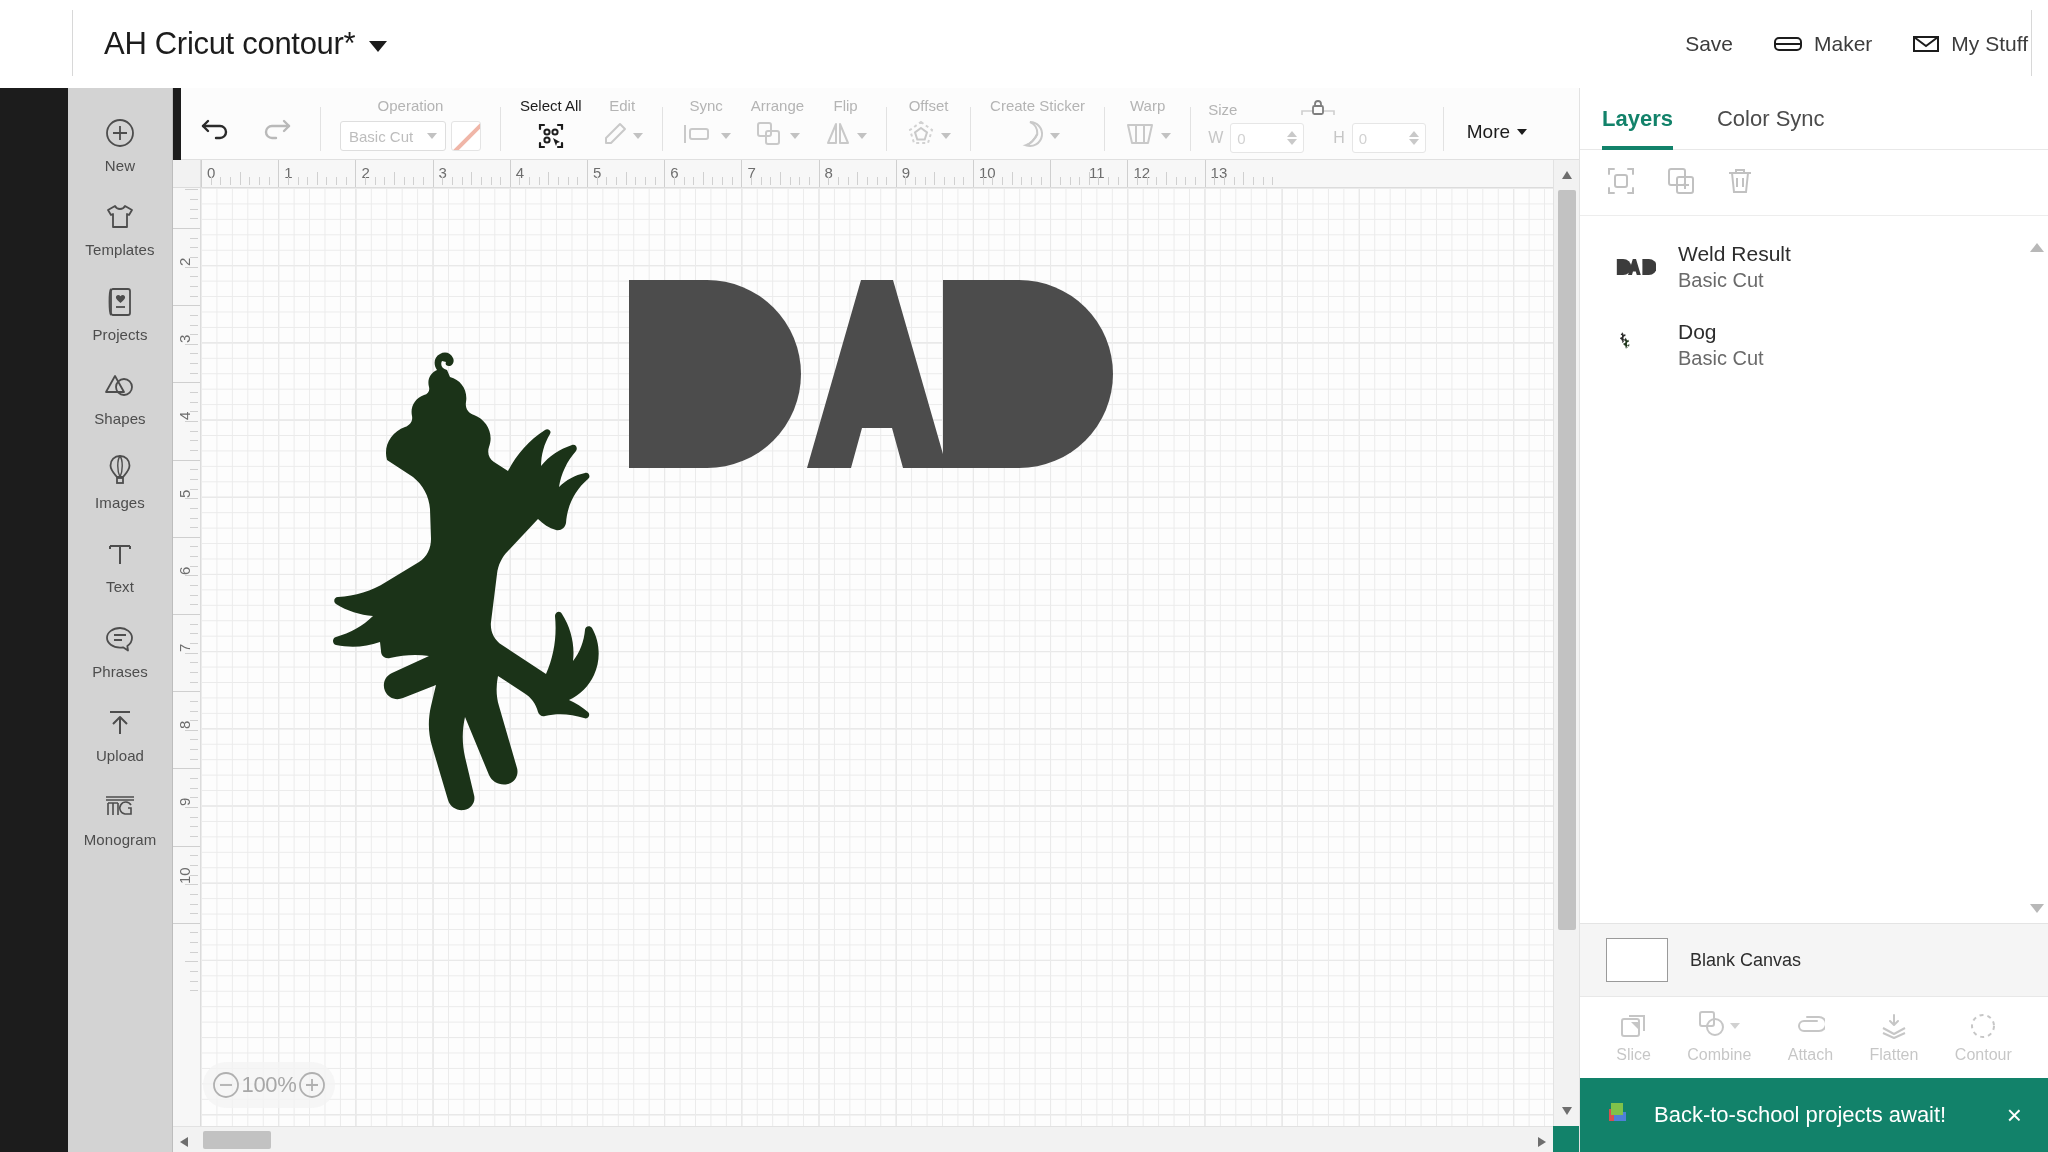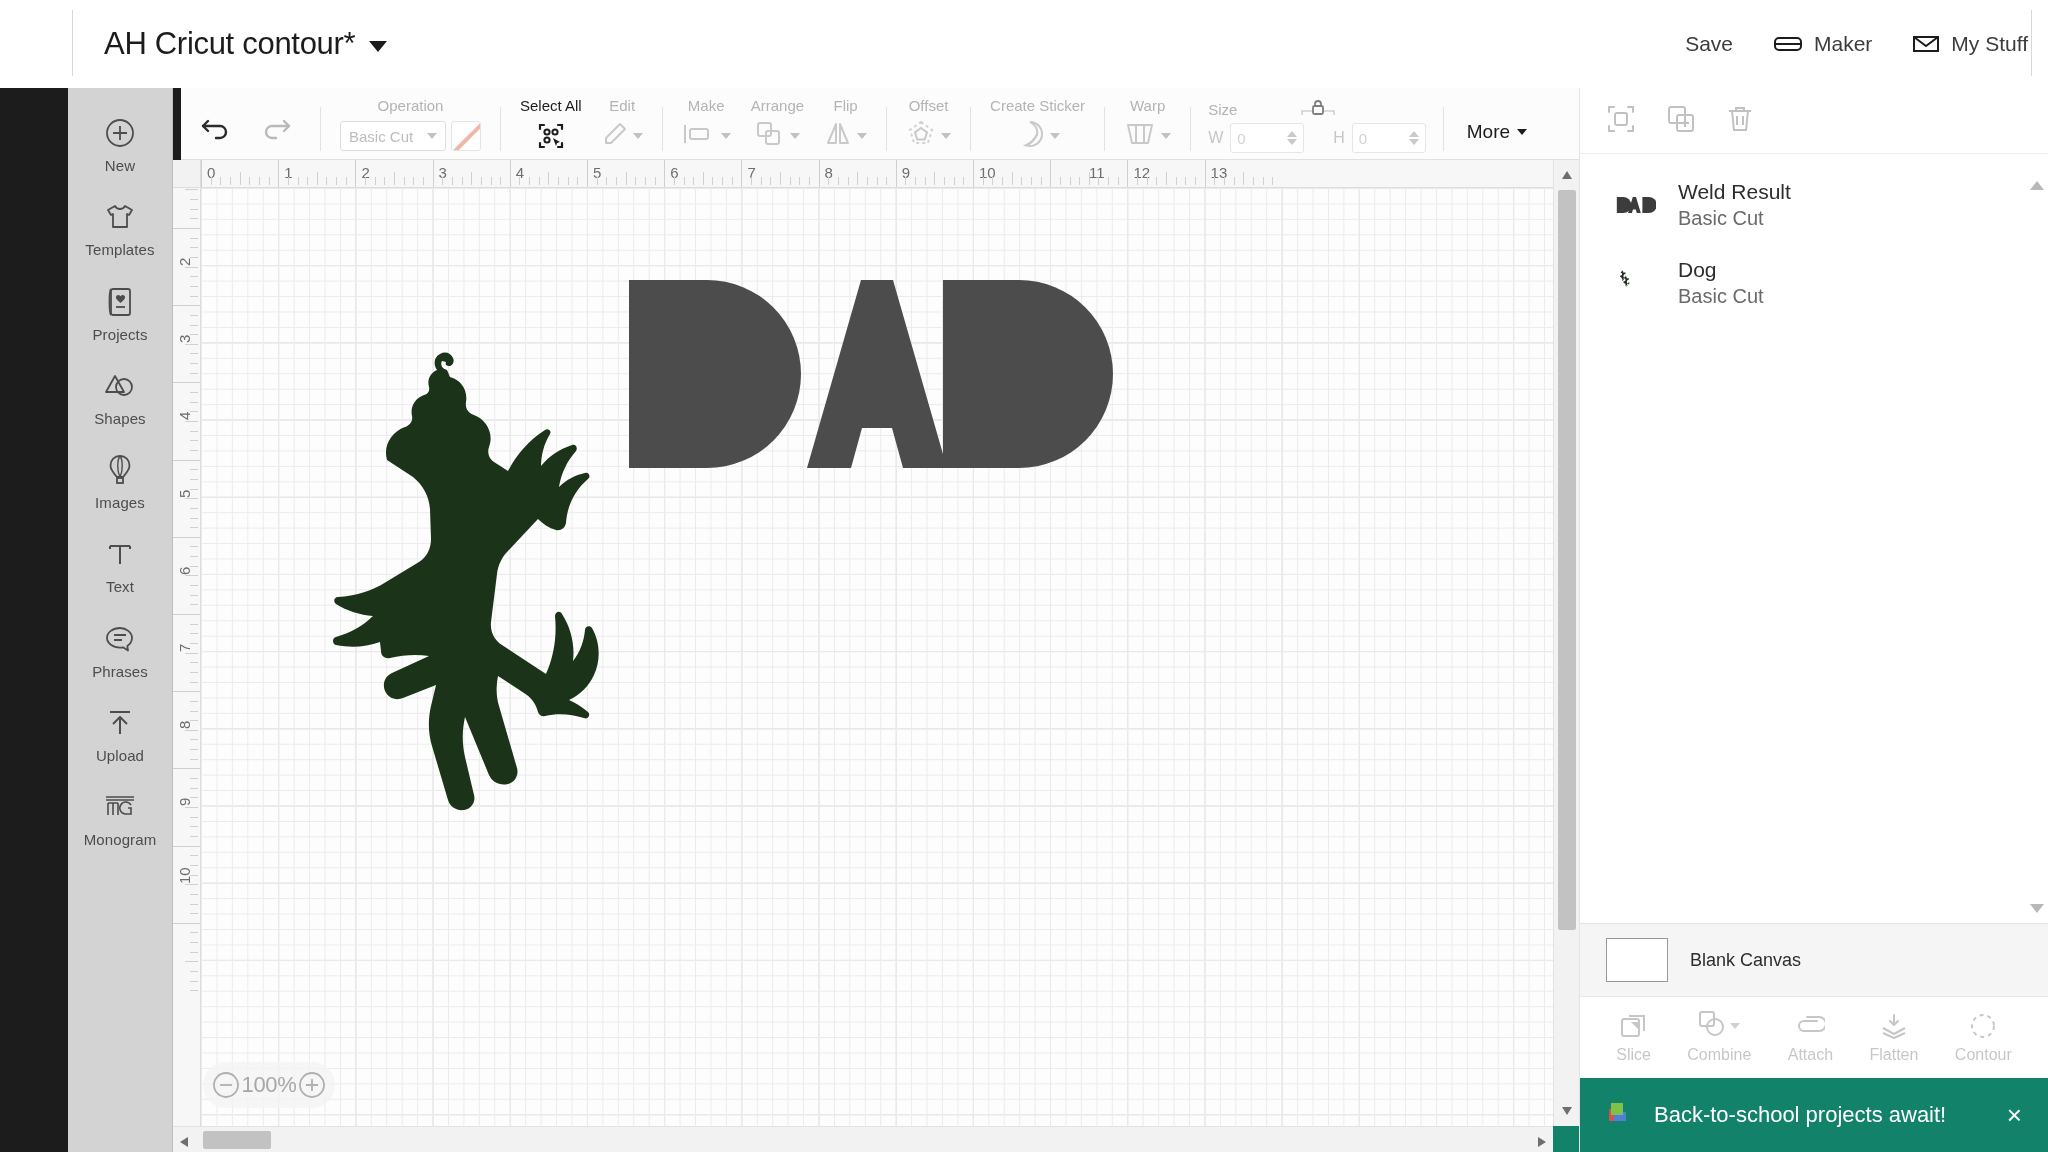--- a/index.html
+++ b/index.html
@@ -405,21 +405,21 @@
               <path d="M18 4l5 5L9 23H4v-5z" fill="none" stroke="#c9c9c9" stroke-width="2" stroke-linejoin="round"></path>
             </svg>
         </span>
         <span class="caret"></span>
       </span>
     </div>
 
     <div class="tb-sep"></div>
 
     <div class="tb-group">
-      <span class="tb-title">Make</span>
+      <span class="tb-title">Sync</span>
       <span class="tb-row">
         <span>
           <svg width="34" height="26" viewBox="0 0 34 26">
               <path d="M3 4v18" stroke="#c9c9c9" stroke-width="2"></path>
               <rect x="8" y="8" width="18" height="10" rx="2" fill="none" stroke="#c9c9c9" stroke-width="2"></rect>
             </svg>
         </span>
         <span class="caret"></span>
       </span>
     </div>
@@ -891,20 +891,24 @@
         <svg width="10" height="12" viewBox="0 0 10 12">
             <path d="M9 6L1 1v10z" fill="#6e6e6e"></path>
           </svg>
       </span>
     </div>
     <div class="sb-corner"></div>
   </div>
 
   <div class="panel">
 
+    <div class="tabs">
+      <span class="tab active">Layers</span>
+      <span class="tab">Color Sync</span>
+    </div>
 
     <div class="panel-tools">
       <span class="ptool">
         <svg width="30" height="30" viewBox="0 0 30 30">
             <path d="M3 8V3h5M22 3h5v5M27 22v5h-5M8 27H3v-5" fill="none" stroke="#4d4d4d" stroke-width="2" stroke-linecap="round"></path>
             <rect x="9" y="9" width="12" height="12" rx="2" fill="none" stroke="#4d4d4d" stroke-width="2"></rect>
           </svg>
       </span>
       <span class="ptool">
         <svg width="30" height="30" viewBox="0 0 30 30">

